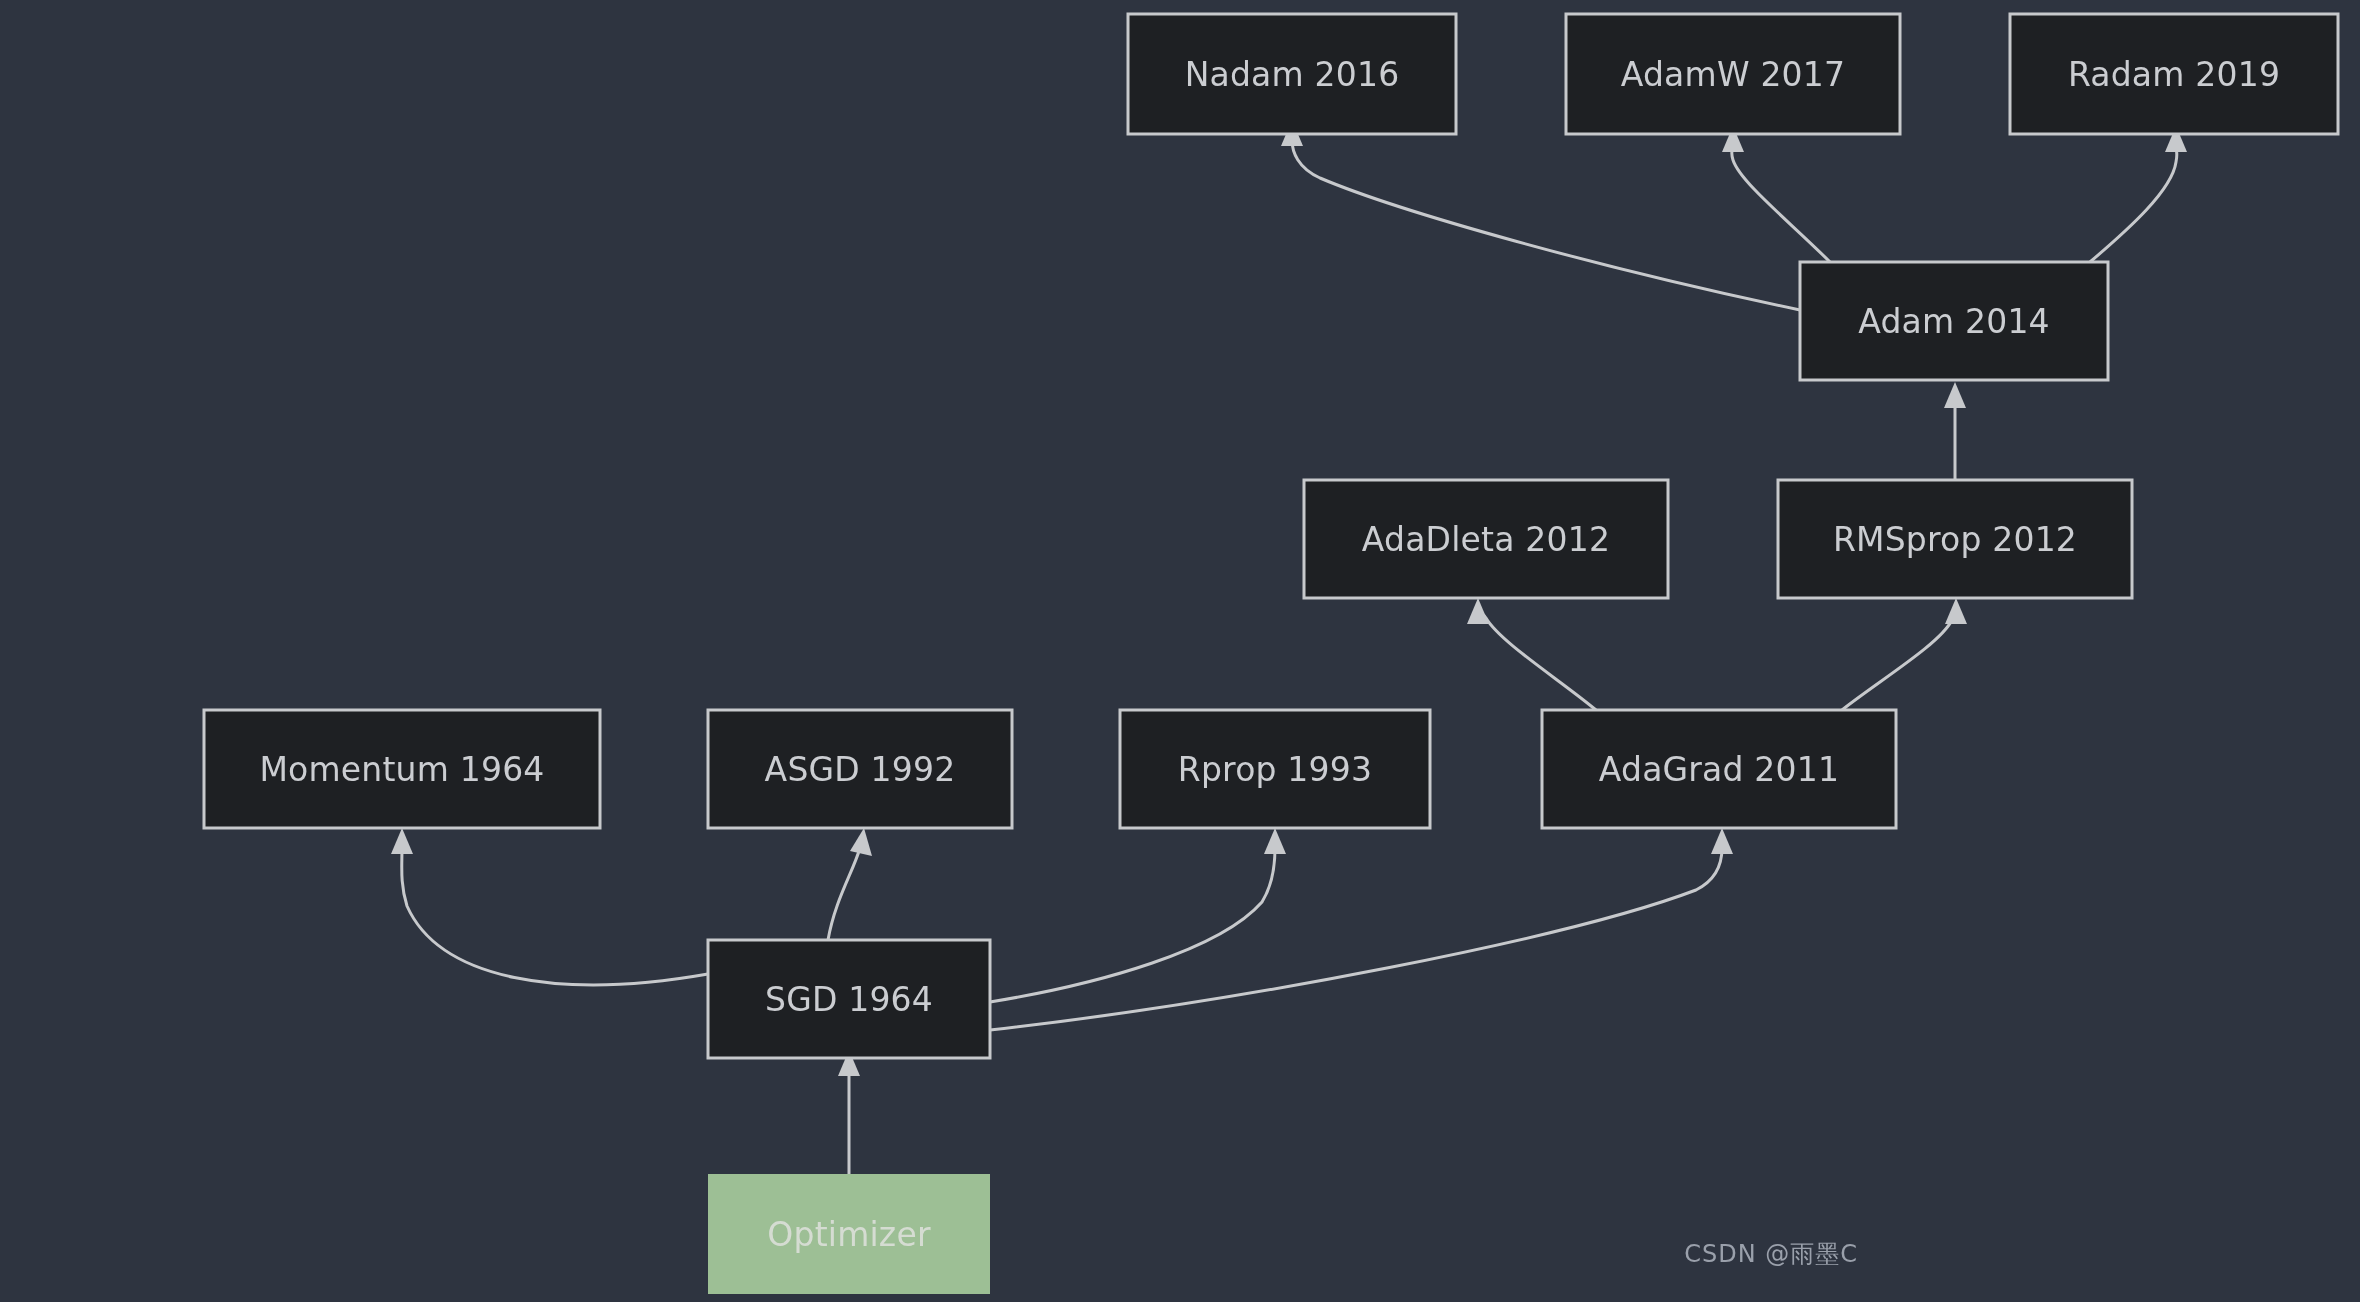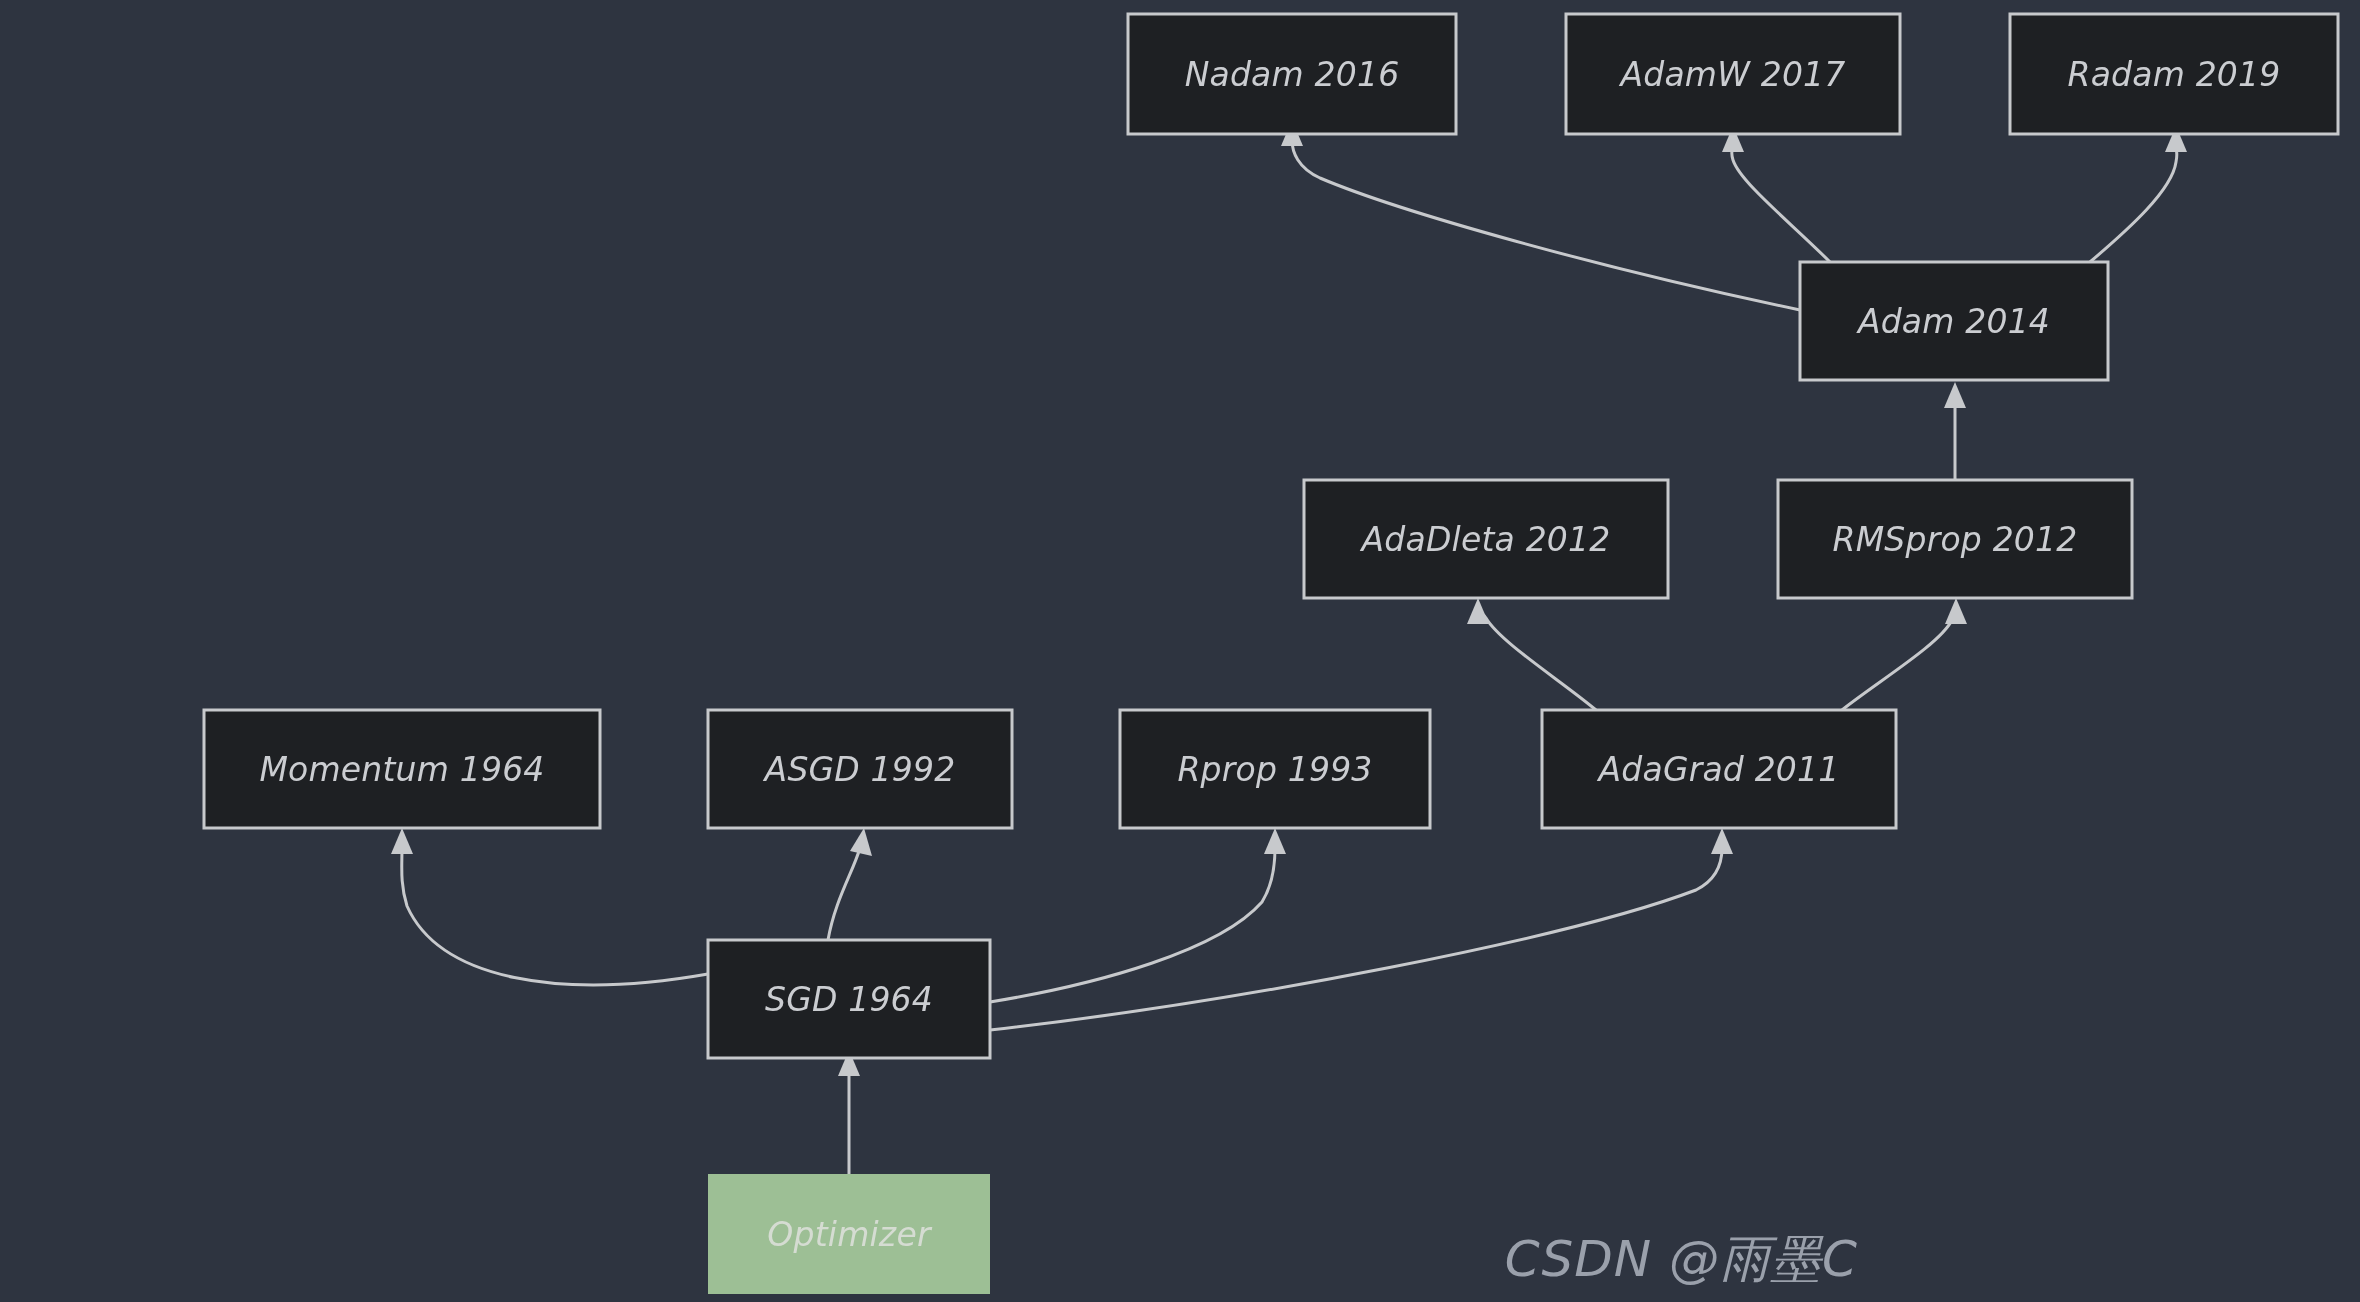--- a/index.html
+++ b/index.html
@@ -12,21 +12,20 @@
     height: 1302px;
     overflow: hidden;
     font-family: "DejaVu Sans", sans-serif;
     position: relative;
   }
   #diagram-root {
     position: absolute;
     top: 0; left: 0;
     width: 1872px;
     height: 1302px;
-    font-style: italic;
   }
   svg.canvas {
     position: absolute;
     top: 0; left: 0;
     width: 2360px;
     height: 1302px;
     display: block;
   }
   .node-rect {
     fill: #1e2023;
@@ -54,24 +53,24 @@
     stroke-width: 3;
     stroke-linecap: butt;
   }
   .arrow-head {
     fill: #c7c9cc;
     stroke: none;
   }
   .watermark {
     position: absolute;
     right: 14px;
-    bottom: 9px;
+    bottom: 32px;
     color: #9aa0ab;
     font-family: "DejaVu Sans", sans-serif;
-    font-size: 50px;
+    font-size: 24px;
     letter-spacing: 1px;
     white-space: nowrap;
     user-select: none;
   }
 </style>
 </head>
 <body>
 
 <div id="diagram-root">
   <svg class="canvas" viewBox="0 0 2360 1302" xmlns="http://www.w3.org/2000/svg">

